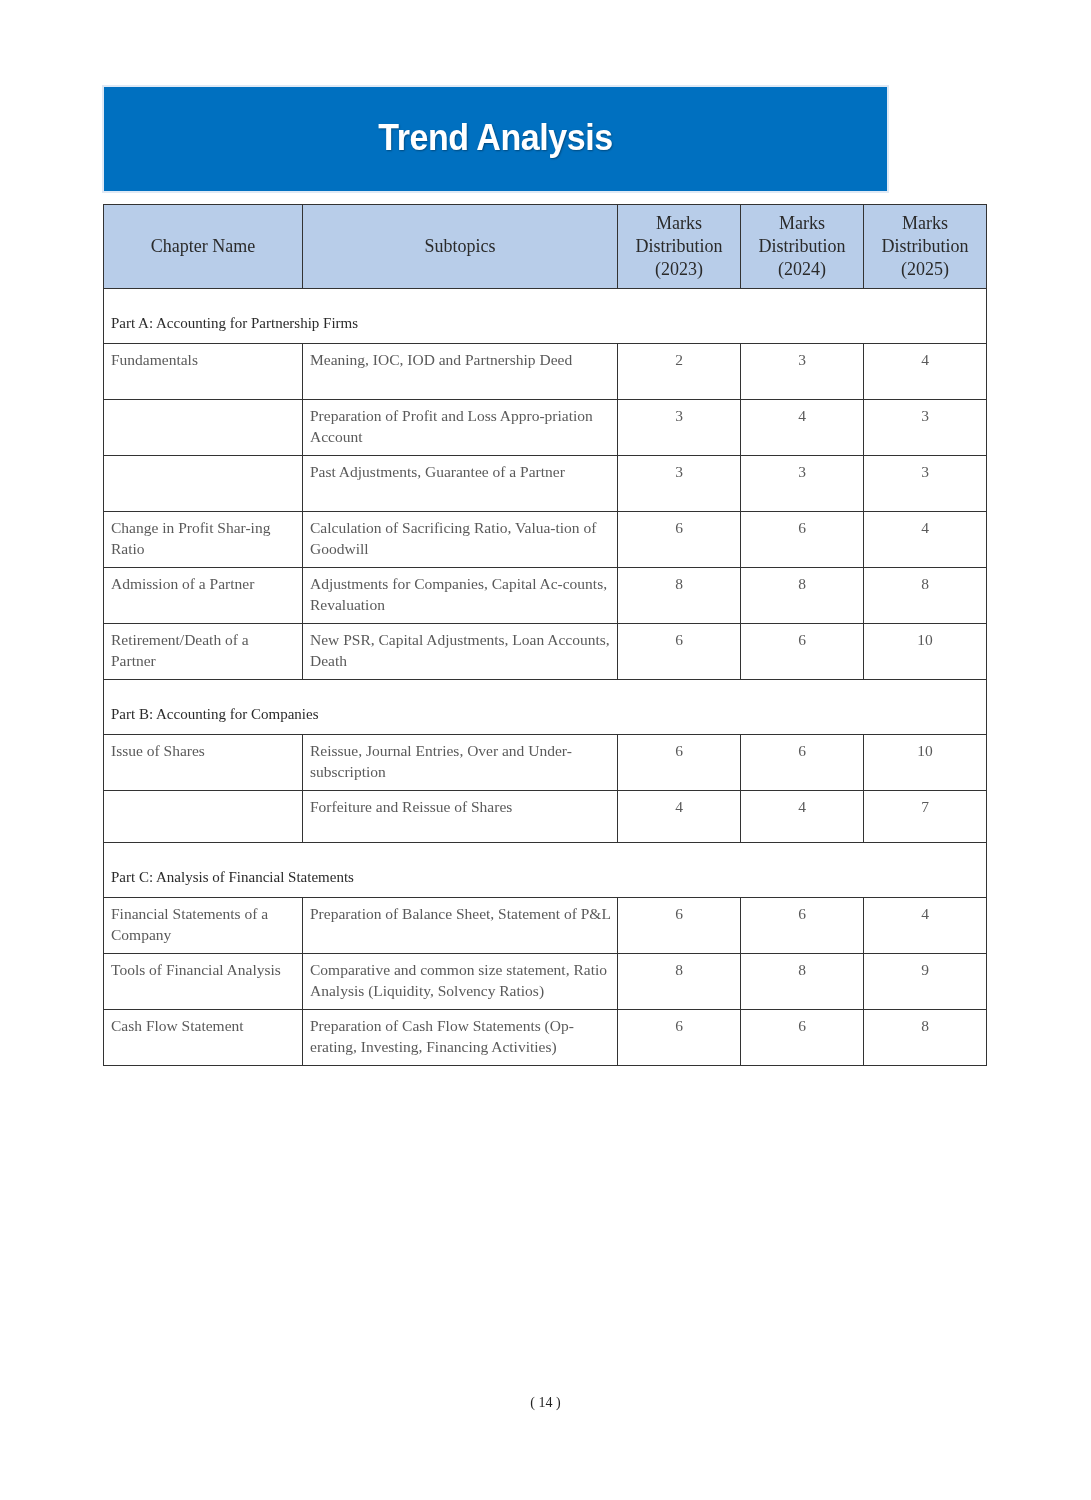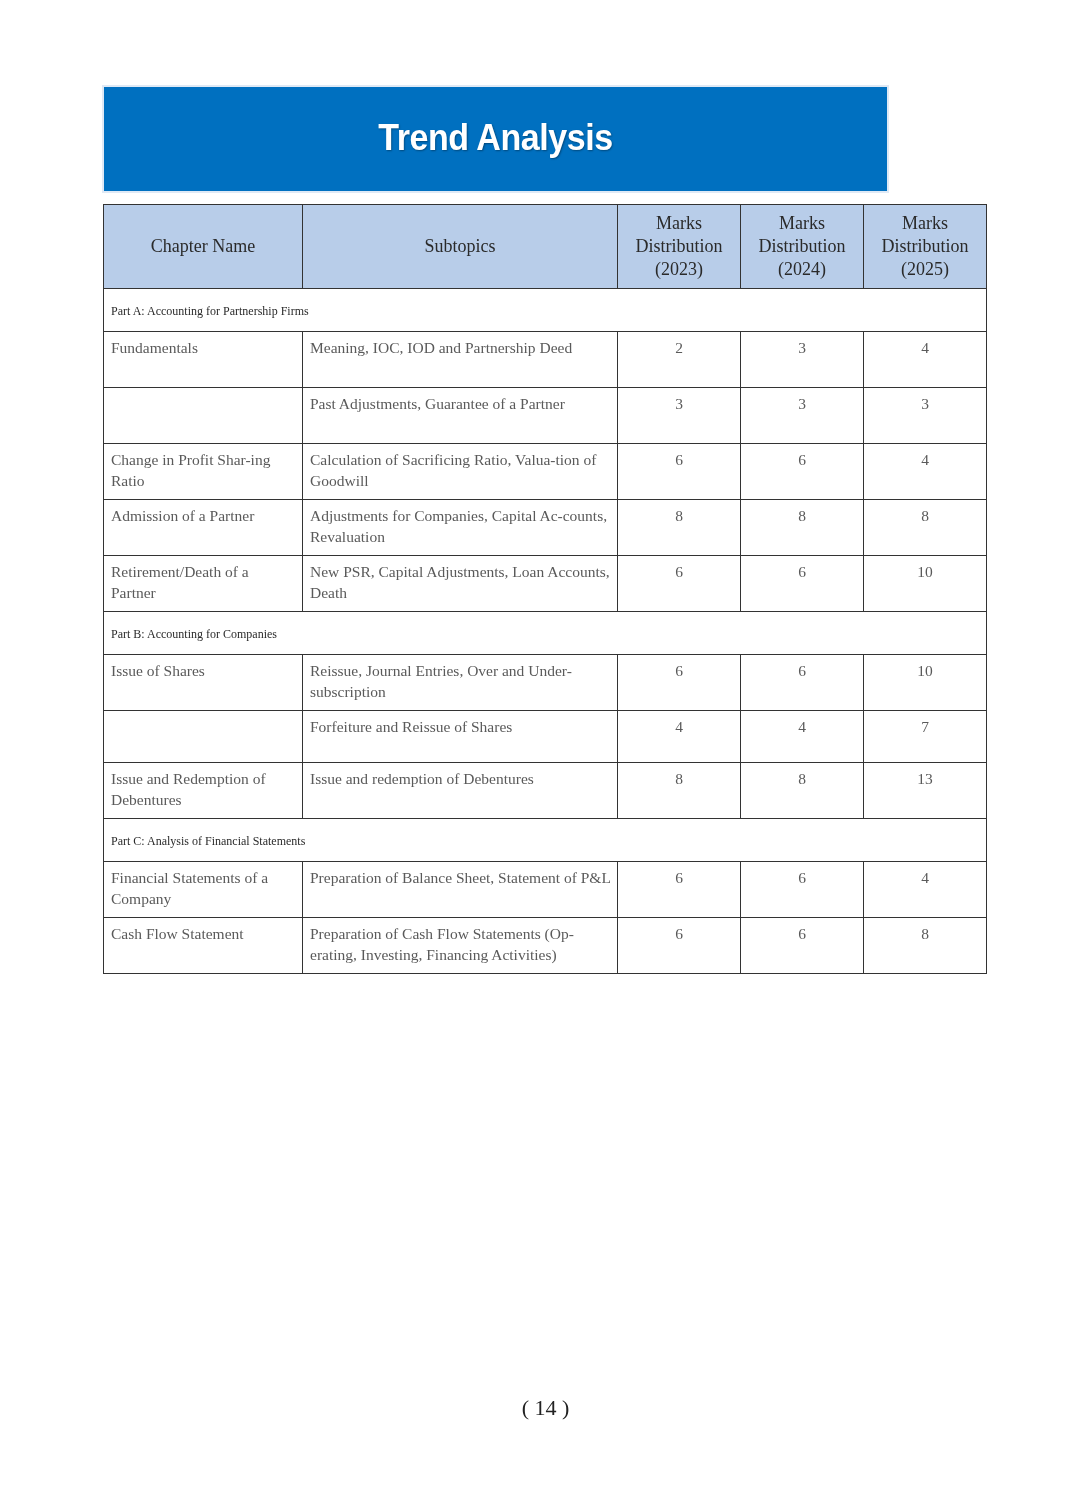--- a/index.html
+++ b/index.html
@@ -57,25 +57,25 @@
       line-height: 23px;
       height: 83px;
       text-align: center;
       vertical-align: middle;
     }
     .col-chapter { width: 199px; }
     .col-sub { width: 315px; }
     .col-mark { width: 123px; }
     tr.section td {
       height: 40px;
-      font-size: 12px;
+      font-size: 15px;
       color: #2a2a2a;
       padding-left: 7px;
       vertical-align: middle;
-      padding-top: 2px;
+      padding-top: 14px;
     }
     tr.data td {
       height: 56px;
       font-size: 15.5px;
       line-height: 20.5px;
       color: #5a5a5a;
       vertical-align: top;
       padding-top: 6px;
       box-sizing: border-box;
     }
@@ -88,21 +88,21 @@
     }
     tr.data td.mark {
       text-align: center;
     }
     .page-number {
       position: absolute;
       left: 0;
       width: 1091px;
       top: 1395px;
       text-align: center;
-      font-size: 22px;
+      font-size: 14px;
       color: #222222;
     }
   </style>
 </head>
 <body>
 
 <div class="banner">
   <span class="banner-title">Trend Analysis</span>
 </div>
 
@@ -142,20 +142,27 @@
     </tr>
     <tr class="data">
       <td class="chapter">Fundamentals</td>
       <td class="sub">Meaning, IOC, IOD and Partnership Deed</td>
       <td class="mark">2</td>
       <td class="mark">3</td>
       <td class="mark">4</td>
     </tr>
     <tr class="data">
       <td class="chapter"></td>
+      <td class="sub">Preparation of Profit and Loss Appro-priation Account</td>
+      <td class="mark">3</td>
+      <td class="mark">4</td>
+      <td class="mark">3</td>
+    </tr>
+    <tr class="data">
+      <td class="chapter"></td>
       <td class="sub">Past Adjustments, Guarantee of a Partner</td>
       <td class="mark">3</td>
       <td class="mark">3</td>
       <td class="mark">3</td>
     </tr>
     <tr class="data">
       <td class="chapter">Change in Profit Shar-ing Ratio</td>
       <td class="sub">Calculation of Sacrificing Ratio, Valua-tion of Goodwill</td>
       <td class="mark">6</td>
       <td class="mark">6</td>
@@ -186,39 +193,39 @@
       <td class="mark">6</td>
       <td class="mark">10</td>
     </tr>
     <tr class="data short">
       <td class="chapter"></td>
       <td class="sub">Forfeiture and Reissue of Shares</td>
       <td class="mark">4</td>
       <td class="mark">4</td>
       <td class="mark">7</td>
     </tr>
-    <tr class="data">
-      <td class="chapter">Issue and Redemption of Debentures</td>
-      <td class="sub">Issue and redemption of Debentures</td>
-      <td class="mark">8</td>
-      <td class="mark">8</td>
-      <td class="mark">13</td>
-    </tr>
 
     <tr class="section">
       <td colspan="5">Part C: Analysis of Financial Statements</td>
     </tr>
     <tr class="data">
       <td class="chapter">Financial Statements of a Company</td>
       <td class="sub">Preparation of Balance Sheet, Statement of P&amp;L</td>
       <td class="mark">6</td>
       <td class="mark">6</td>
       <td class="mark">4</td>
     </tr>
     <tr class="data">
+      <td class="chapter">Tools of Financial Analysis</td>
+      <td class="sub">Comparative and common size statement, Ratio Analysis (Liquidity, Solvency Ratios)</td>
+      <td class="mark">8</td>
+      <td class="mark">8</td>
+      <td class="mark">9</td>
+    </tr>
+    <tr class="data">
       <td class="chapter">Cash Flow Statement</td>
       <td class="sub">Preparation of Cash Flow Statements (Op-erating, Investing, Financing Activities)</td>
       <td class="mark">6</td>
       <td class="mark">6</td>
       <td class="mark">8</td>
     </tr>
   </tbody>
 </table>
 
 <div class="page-number">( 14 )</div>

